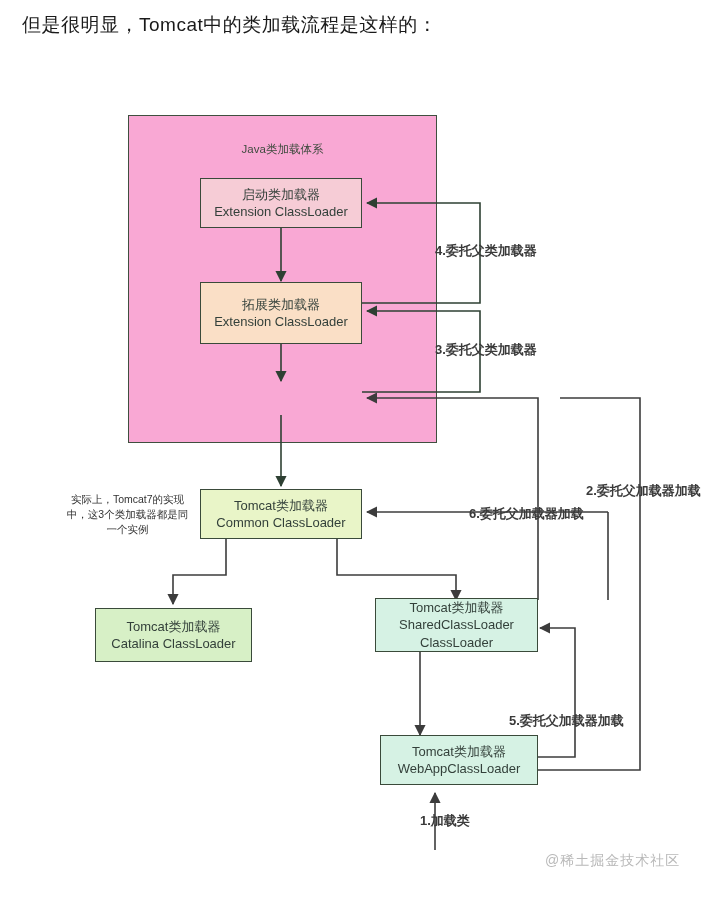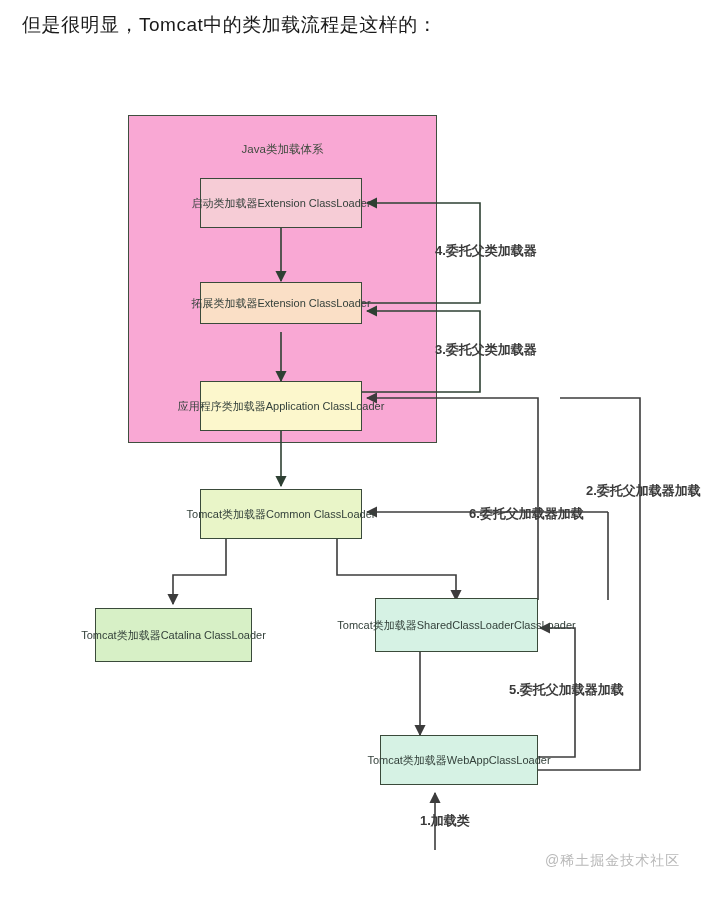--- a/index.html
+++ b/index.html
@@ -41,25 +41,26 @@
     width: 703px;
     height: 914px;
     pointer-events: none;
   }
 
   .node {
     position: absolute;
     box-sizing: border-box;
     border: 1.3px solid #3a4a3a;
     display: flex;
+    flex-direction: column;
     align-items: center;
     justify-content: center;
     text-align: center;
     line-height: 1.32;
-    font-size: 11px;
+    font-size: 13px;
     color: #33403a;
   }
   .node .ln {
     display: block;
     white-space: nowrap;
   }
 
   .group-box {
     position: absolute;
     box-sizing: border-box;
@@ -167,29 +168,25 @@
 
       <path d="M 435 850 L 435 793" marker-end="url(#arrGrey)"></path>
     </g>
   </svg>
 
   <div class="node" style="left:200px; top:178px; width:162px; height:50px; background:#f6ccd6;">
     <span class="ln">启动类加载器</span>
     <span class="ln">Extension ClassLoader</span>
   </div>
 
-  <div class="node" style="left:200px; top:282px; width:162px; height:42px; background:#fadfc6;">
+  <div class="node" style="left:200px; top:282px; width:162px; height:62px; background:#fadfc6;">
     <span class="ln">拓展类加载器</span>
     <span class="ln">Extension ClassLoader</span>
   </div>
 
-  <div class="node" style="left:200px; top:381px; width:162px; height:50px; background:#fcf7cc;">
-    <span class="ln">应用程序类加载器</span>
-    <span class="ln">Application ClassLoader</span>
-  </div>
 
   <div class="node" style="left:200px; top:489px; width:162px; height:50px; background:#e9f5c8;">
     <span class="ln">Tomcat类加载器</span>
     <span class="ln">Common ClassLoader</span>
   </div>
 
   <div class="node" style="left:95px; top:608px; width:157px; height:54px; background:#d7f0c6;">
     <span class="ln">Tomcat类加载器</span>
     <span class="ln">Catalina ClassLoader</span>
   </div>
@@ -207,20 +204,23 @@
 
 
   <div class="edge-label" style="left:435px; top:242px;">4.委托父类加载器</div>
 
   <div class="edge-label" style="left:435px; top:341px;">3.委托父类加载器</div>
 
   <div class="edge-label" style="left:586px; top:482px;">2.委托父加载器加载</div>
 
   <div class="edge-label" style="left:469px; top:505px;">6.委托父加载器加载</div>
 
-  <div class="edge-label" style="left:509px; top:681px;text-align:center;">5.委托父加载器加载</div>
+  <div class="edge-label" style="left:509px; top:712px;text-align:center;">5.委托父加载器加载</div>
 
   <div class="edge-label" style="left:420px; top:812px;">1.加载类</div>
 
+  <div class="note" style="left:55px; top:492px; width:145px;">实际上，Tomcat7的实现
+中，这3个类加载器都是同
+一个实例</div>
 
   <div class="watermark" style="left:545px; top:852px;">@稀土掘金技术社区</div>
 
 </div>
 
 </body></html>

